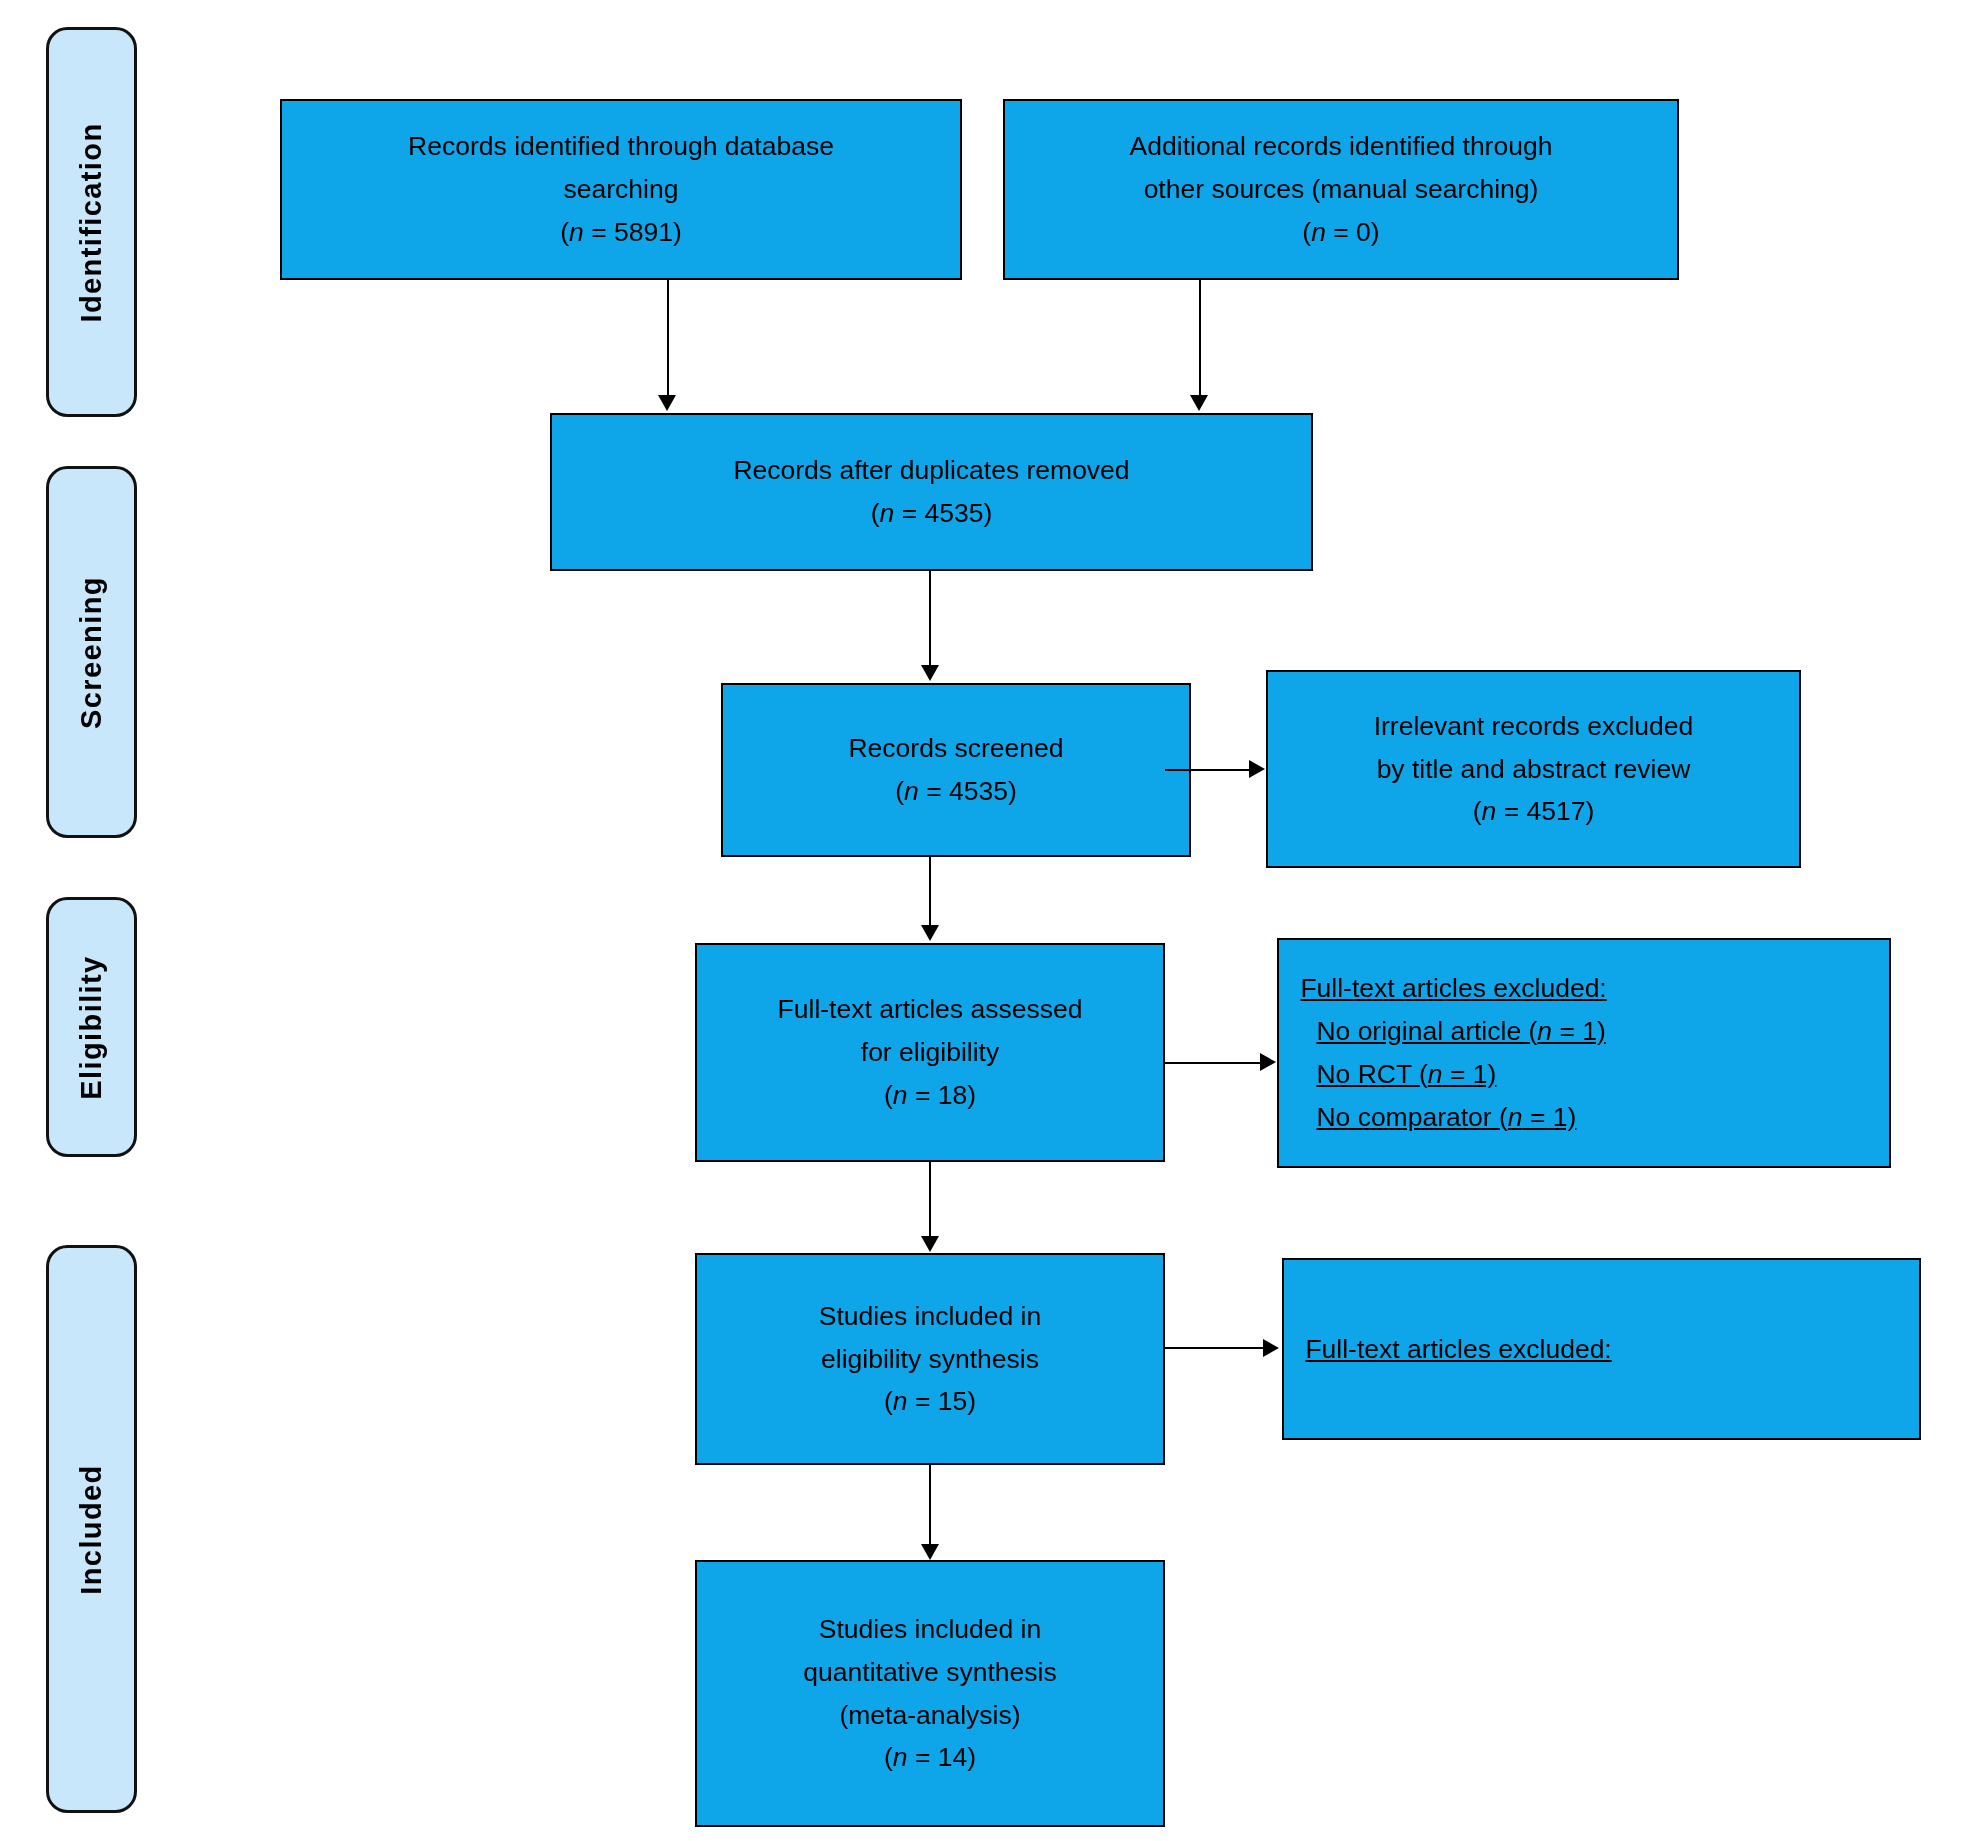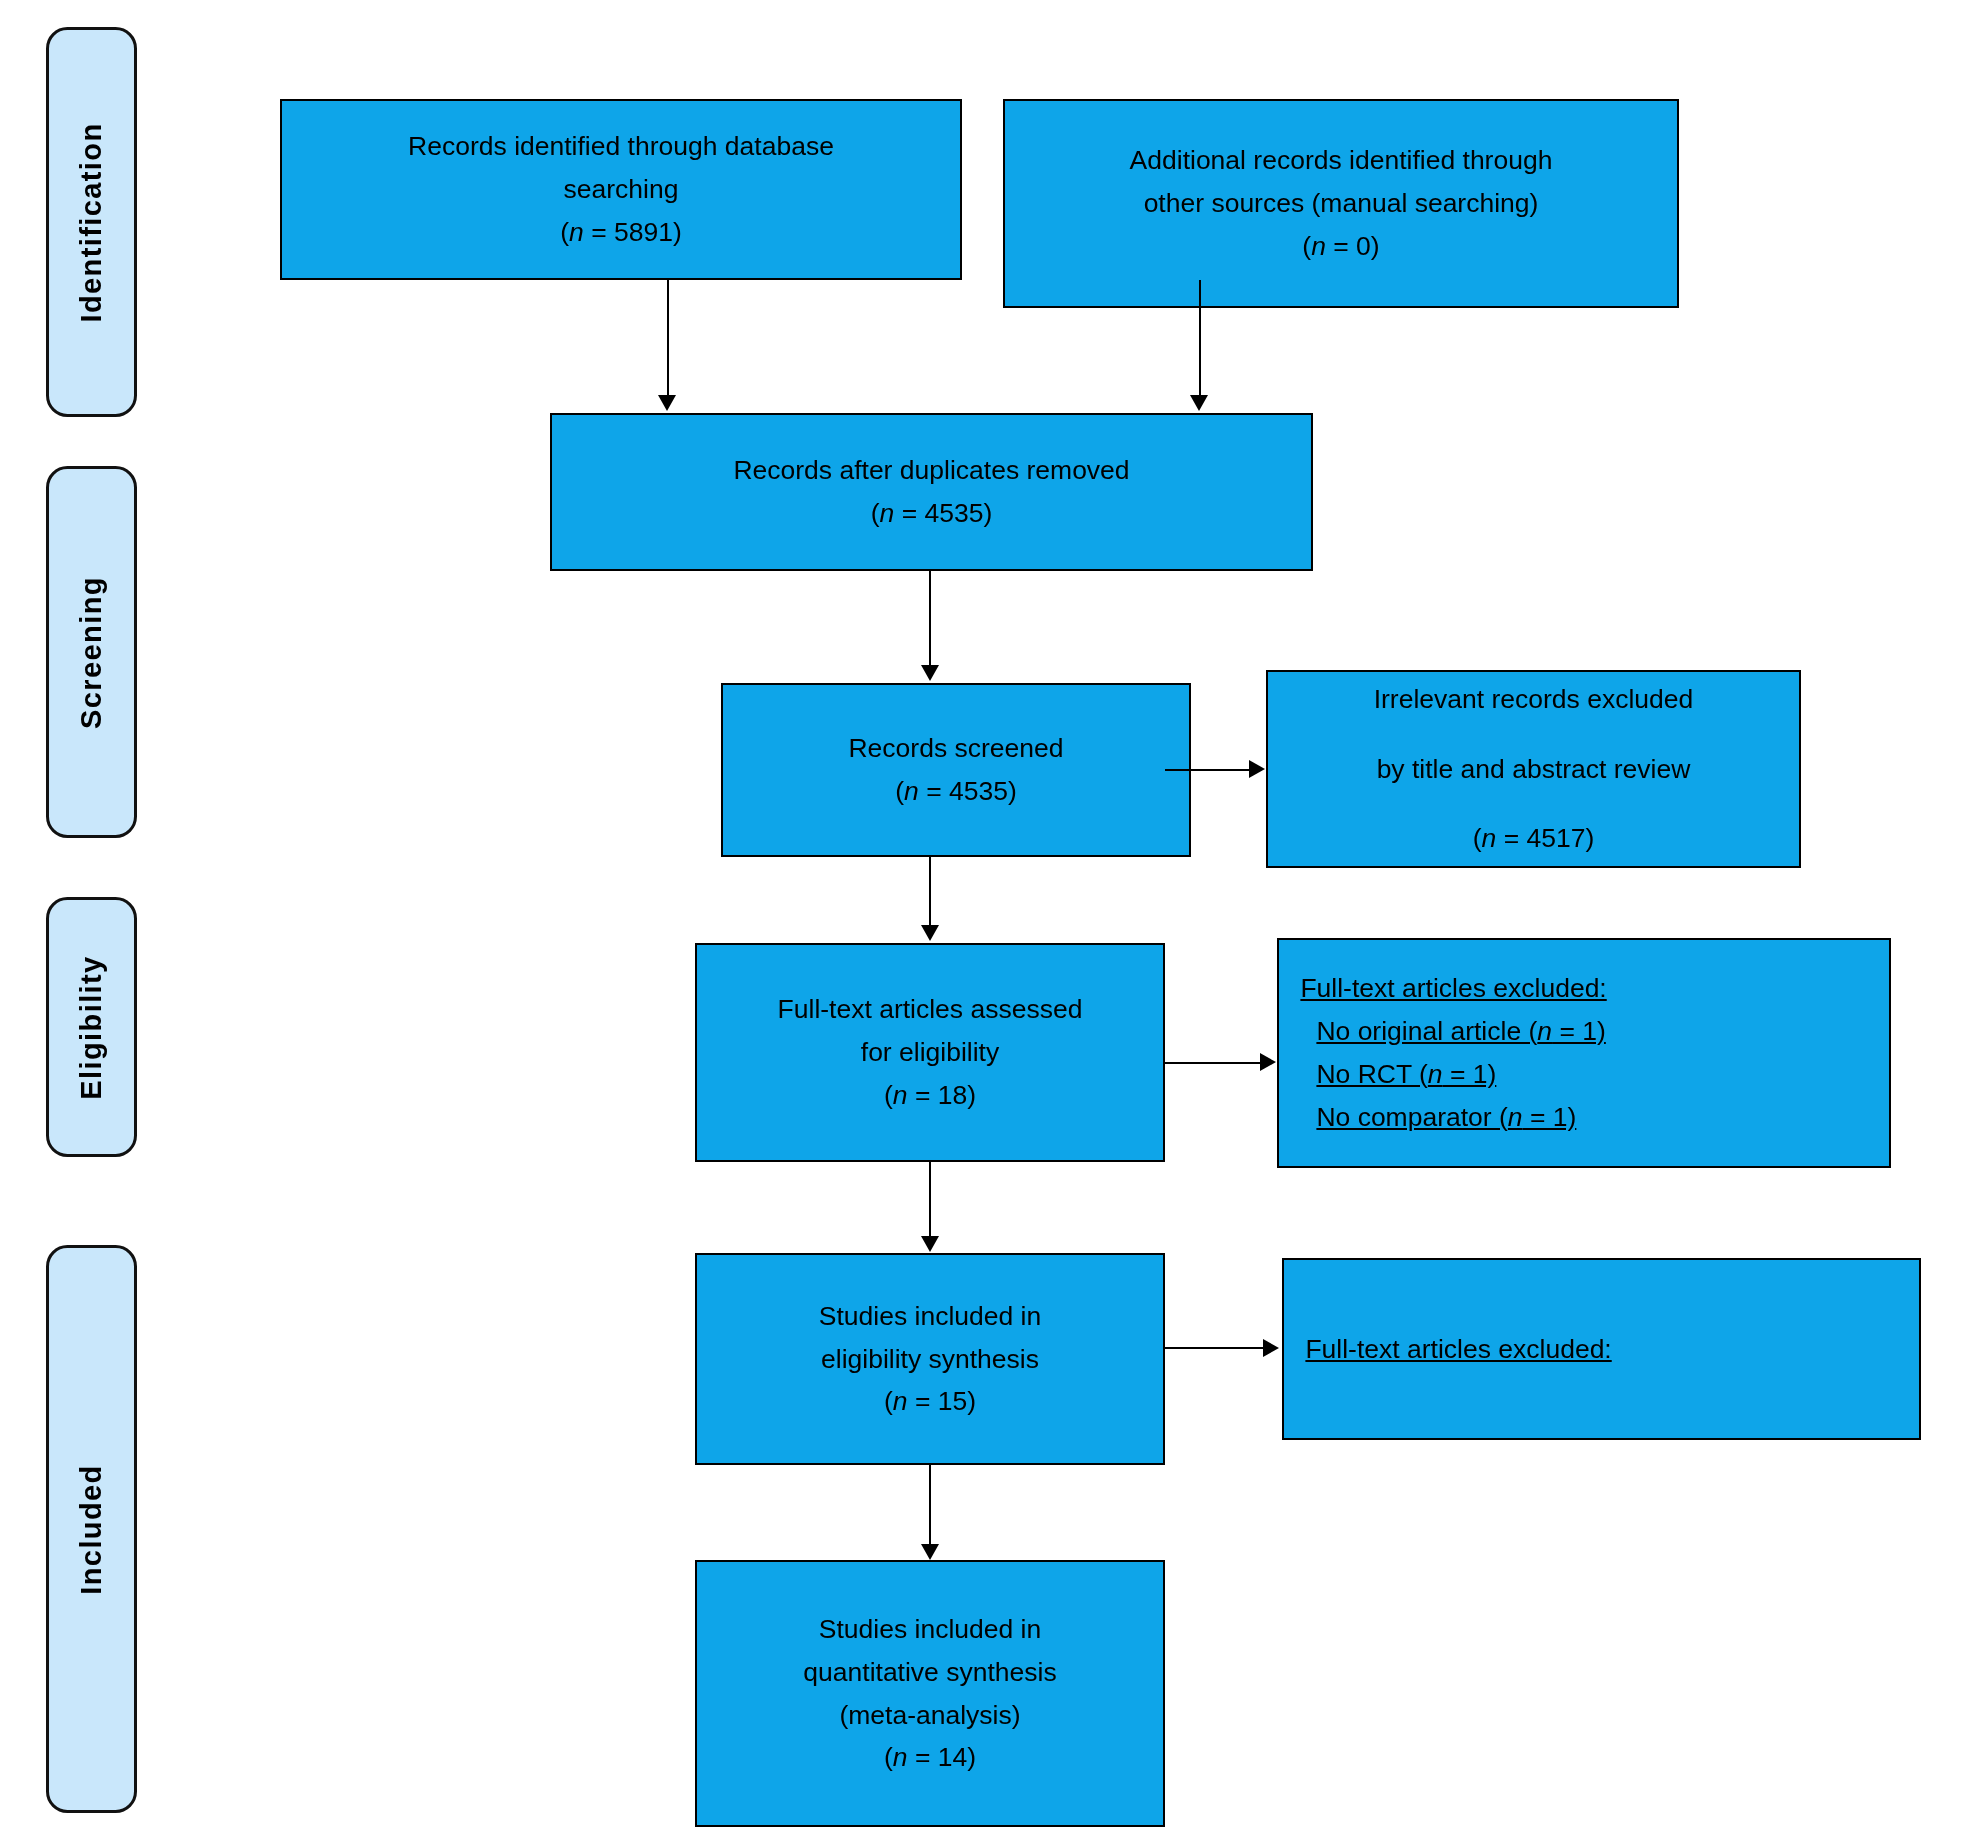--- a/index.html
+++ b/index.html
@@ -119,21 +119,21 @@
   <div class="stage-pill" style="left:46px; top:1245px; width:91px; height:568px;">
     <span class="pill-label">Included</span>
   </div>
 
   <div class="flow-box" style="left:280px; top:99px; width:682px; height:181px;">
     <div class="line">Records identified through database</div>
     <div class="line">searching</div>
     <div class="line"><span>(</span><em>n</em><span> = 5891)</span></div>
   </div>
 
-  <div class="flow-box" style="left:1003px; top:99px; width:676px; height:209px;">
+  <div class="flow-box" style="left:1003px; top:99px; width:676px; height:181px;">
     <div class="line">Additional records identified through</div>
     <div class="line">other sources (manual searching)</div>
     <div class="line"><span>(</span><em>n</em><span> = 0)</span></div>
   </div>
 
   <div class="v-line" style="left:667px; top:280px; width:2.3px; height:116px;"></div>
   <div class="arrow-down" style="left:658px; top:395px;"></div>
 
   <div class="v-line" style="left:1199px; top:280px; width:2.3px; height:116px;"></div>
   <div class="arrow-down" style="left:1190px; top:395px;"></div>
@@ -147,21 +147,21 @@
   <div class="arrow-down" style="left:921px; top:665px;"></div>
 
   <div class="flow-box" style="left:721px; top:683px; width:470px; height:174px;">
     <div class="line">Records screened</div>
     <div class="line"><span>(</span><em>n</em><span> = 4535)</span></div>
   </div>
 
   <div class="h-line" style="left:1165px; top:769px; width:86px; height:2.3px;"></div>
   <div class="arrow-right" style="left:1249px; top:760px;"></div>
 
-  <div class="flow-box" style="left:1266px; top:670px; width:535px; height:198px;gap:27px;">
+  <div class="flow-box" style="left:1266px; top:670px; width:535px; height:198px;">
     <div class="line">Irrelevant records excluded</div>
     <div class="line">by title and abstract review</div>
     <div class="line"><span>(</span><em>n</em><span> = 4517)</span></div>
   </div>
 
   <div class="v-line" style="left:929px; top:857px; width:2.3px; height:70px;"></div>
   <div class="arrow-down" style="left:921px; top:925px;"></div>
 
   <div class="flow-box" style="left:695px; top:943px; width:470px; height:219px;">
     <div class="line">Full-text articles assessed</div>

